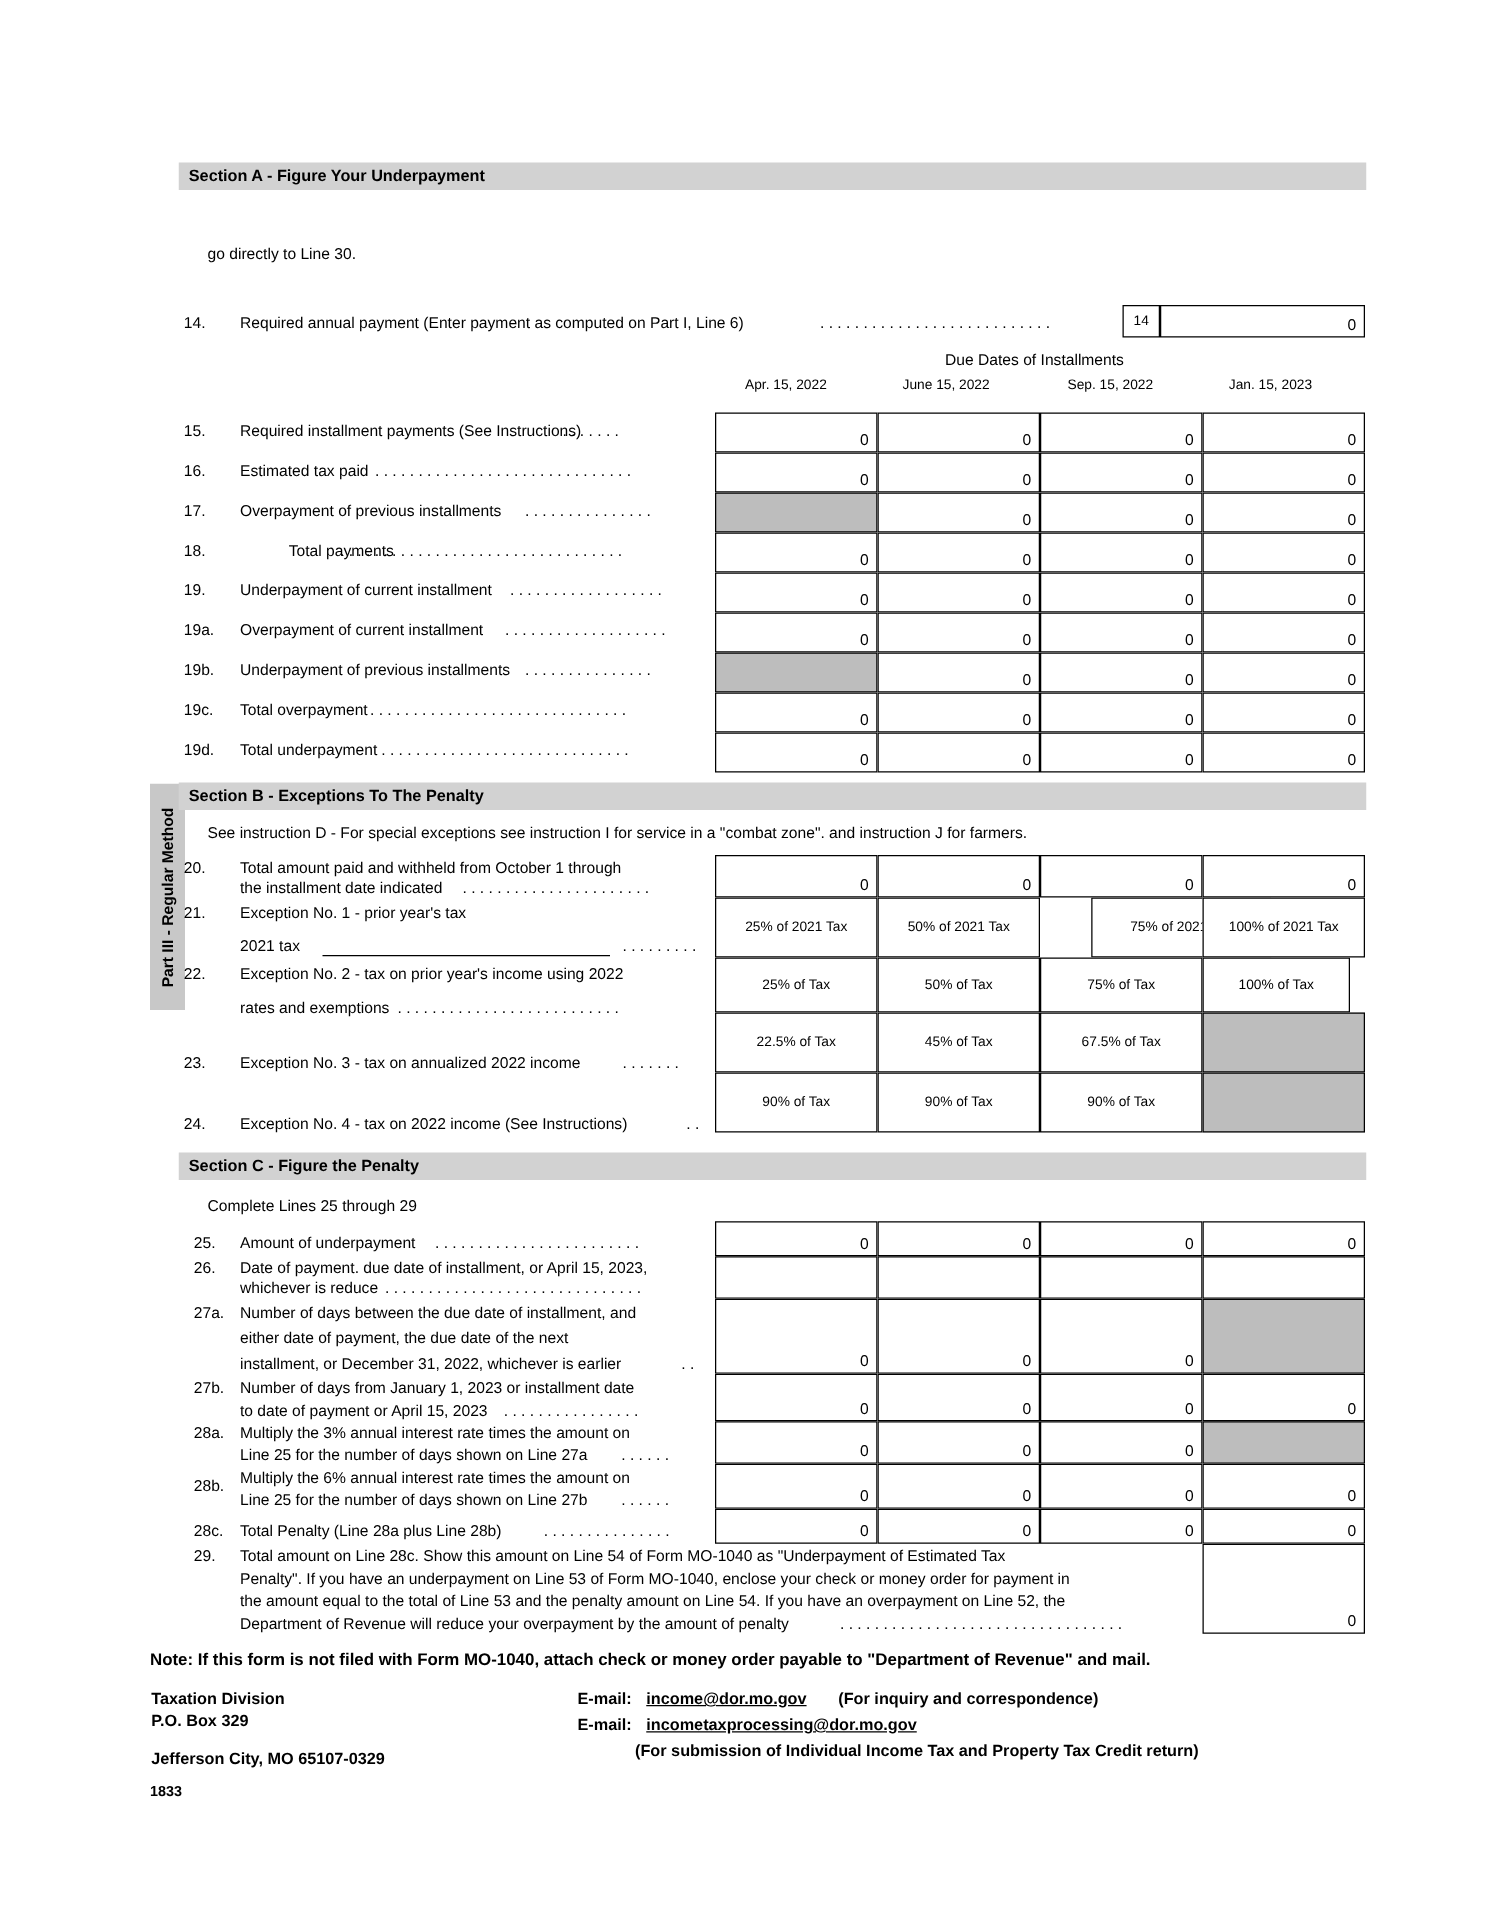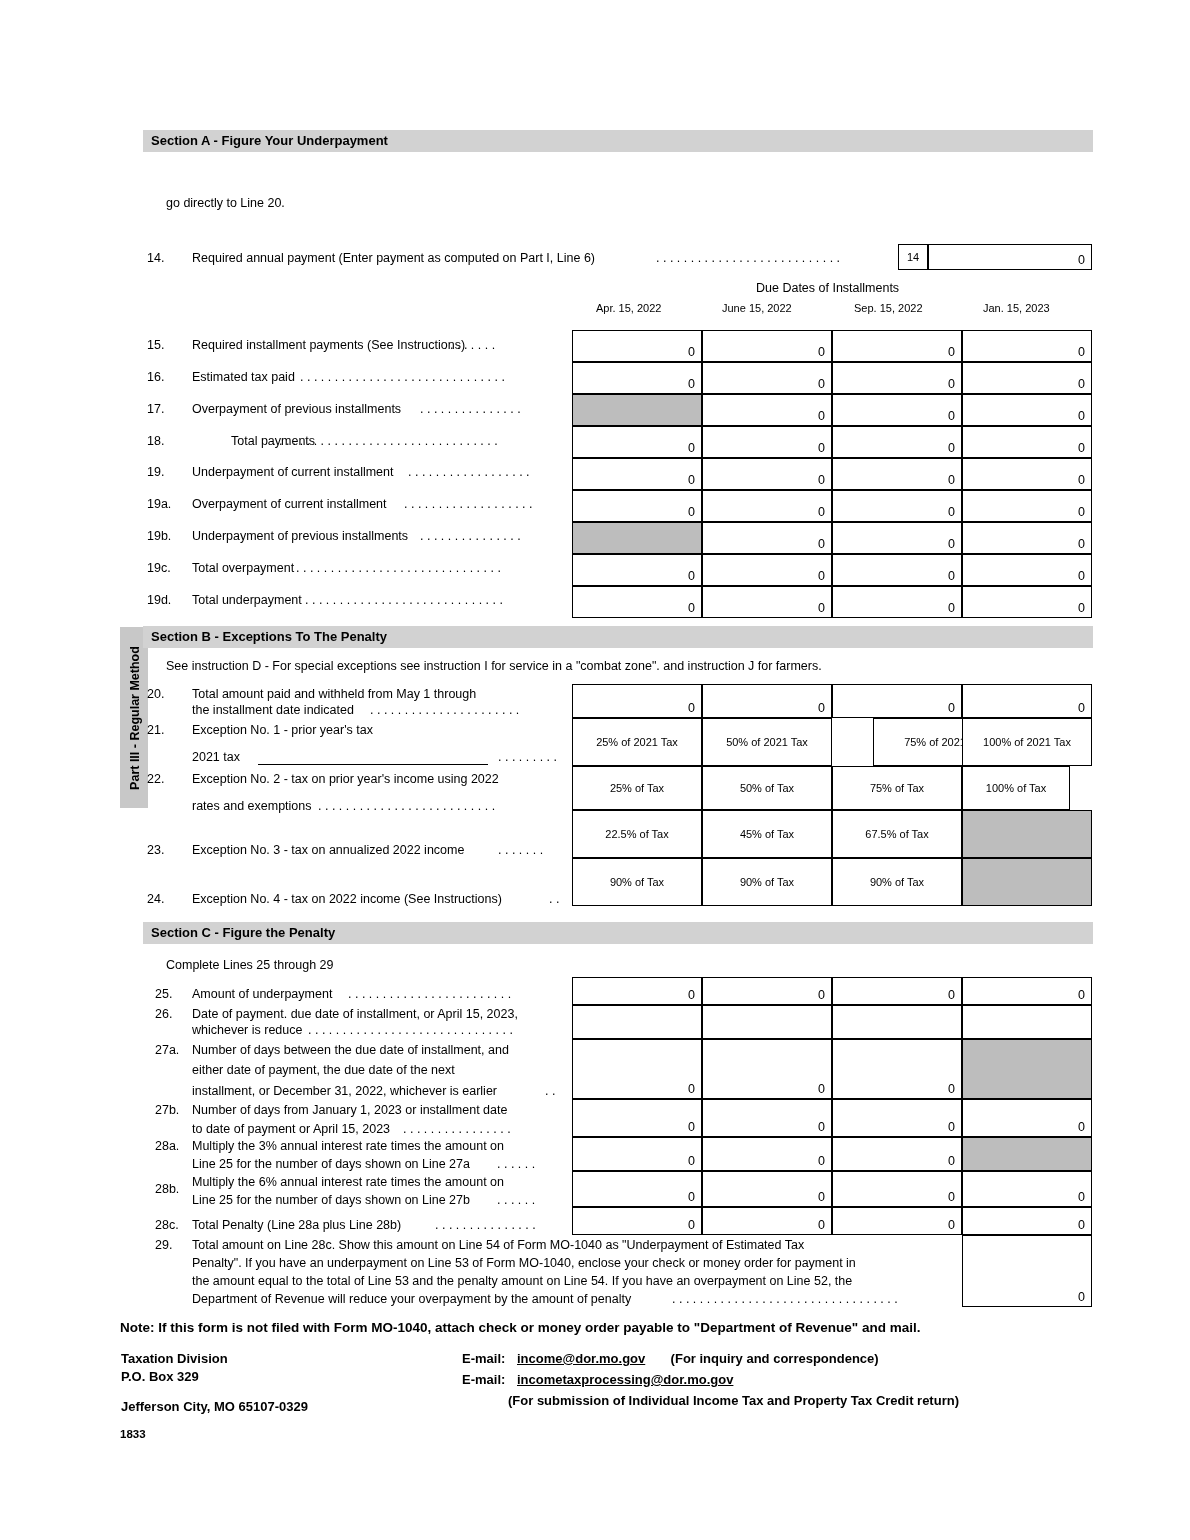--- a/index.html
+++ b/index.html
@@ -102,21 +102,21 @@
 <div class="page">
 
   <div class="side-tab">
     <span>Part III - Regular Method</span>
   </div>
 
   <div class="section-bar" style="left:143px; top:130px; width:950px;">
     <span>Section A - Figure Your Underpayment</span>
   </div>
 
-  <div class="txt" style="left:166px; top:196px;">go directly to Line 20.</div>
+  <div class="txt" style="left:166px; top:196px;">go directly to Line 30.</div>
 
   <div class="txt" style="left:147px; top:251px;">14.</div>
   <div class="txt" style="left:192px; top:251px;">Required annual payment (Enter payment as computed on Part I, Line 6)</div>
   <div class="txt" style="left:656px; top:251px;">. . . . . . . . . . . . . . . . . . . . . . . . . . .</div>
   <div class="cell" style="left:898px; top:244px; width:30px; height:26px;">
     <div class="ctr">14</div>
   </div>
   <div class="cell" style="left:928px; top:244px; width:164px; height:26px;">
     <div class="val">0</div>
   </div>
@@ -276,21 +276,21 @@
       <div class="val">0</div>
     </div>
 
   <div class="section-bar" style="left:143px; top:626px; width:950px;">
     <span>Section B - Exceptions To The Penalty</span>
   </div>
 
   <div class="txt" style="left:166px; top:659px;">See instruction D - For special exceptions see instruction I for service in a "combat zone". and instruction J for farmers.</div>
 
   <div class="txt" style="left:147px; top:687px;">20.</div>
-  <div class="txt" style="left:192px; top:687px;">Total amount paid and withheld from May 1 through</div>
+  <div class="txt" style="left:192px; top:687px;">Total amount paid and withheld from October 1 through</div>
   <div class="txt" style="left:192px; top:703px;">the installment date indicated</div>
   <div class="txt" style="left:370px; top:703px;">. . . . . . . . . . . . . . . . . . . . . .</div>
 
   <div class="cell" style="left:572px; top:684px; width:130px; height:34px;">
       <div class="val">0</div>
     </div>
   <div class="cell" style="left:702px; top:684px; width:130px; height:34px;">
       <div class="val">0</div>
     </div>
   <div class="cell" style="left:832px; top:684px; width:130px; height:34px;">
@@ -326,21 +326,21 @@
 
   <div class="cell" style="left:572px; top:766px; width:130px; height:44px;">
       <div class="ctr">25% of Tax</div>
     </div>
   <div class="cell" style="left:702px; top:766px; width:130px; height:44px;">
       <div class="ctr">50% of Tax</div>
     </div>
   <div class="cell" style="left:832px; top:766px; width:130px; height:44px;">
       <div class="ctr">75% of Tax</div>
     </div>
-  <div class="cell" style="left:962px; top:766px; width:108px; height:44px;">
+  <div class="cell" style="left:962px; top:766px; width:118px; height:44px;">
       <div class="ctr">100% of Tax</div>
     </div>
 
   <div class="txt" style="left:147px; top:843px;">23.</div>
   <div class="txt" style="left:192px; top:843px;">Exception No. 3 - tax on annualized 2022 income</div>
   <div class="txt" style="left:498px; top:843px;">. . . . . . .</div>
 
   <div class="cell" style="left:572px; top:810px; width:130px; height:48px;">
       <div class="ctr">22.5% of Tax</div>
     </div>

